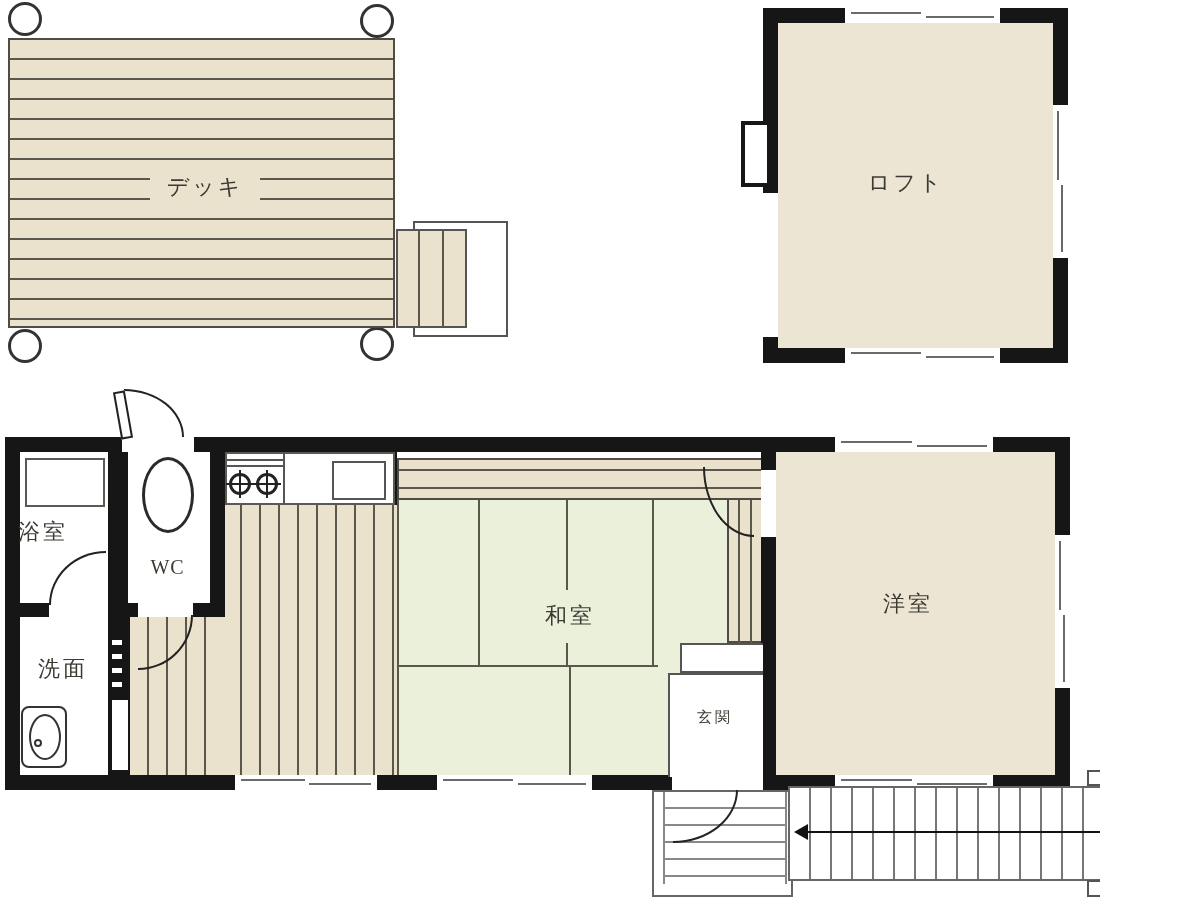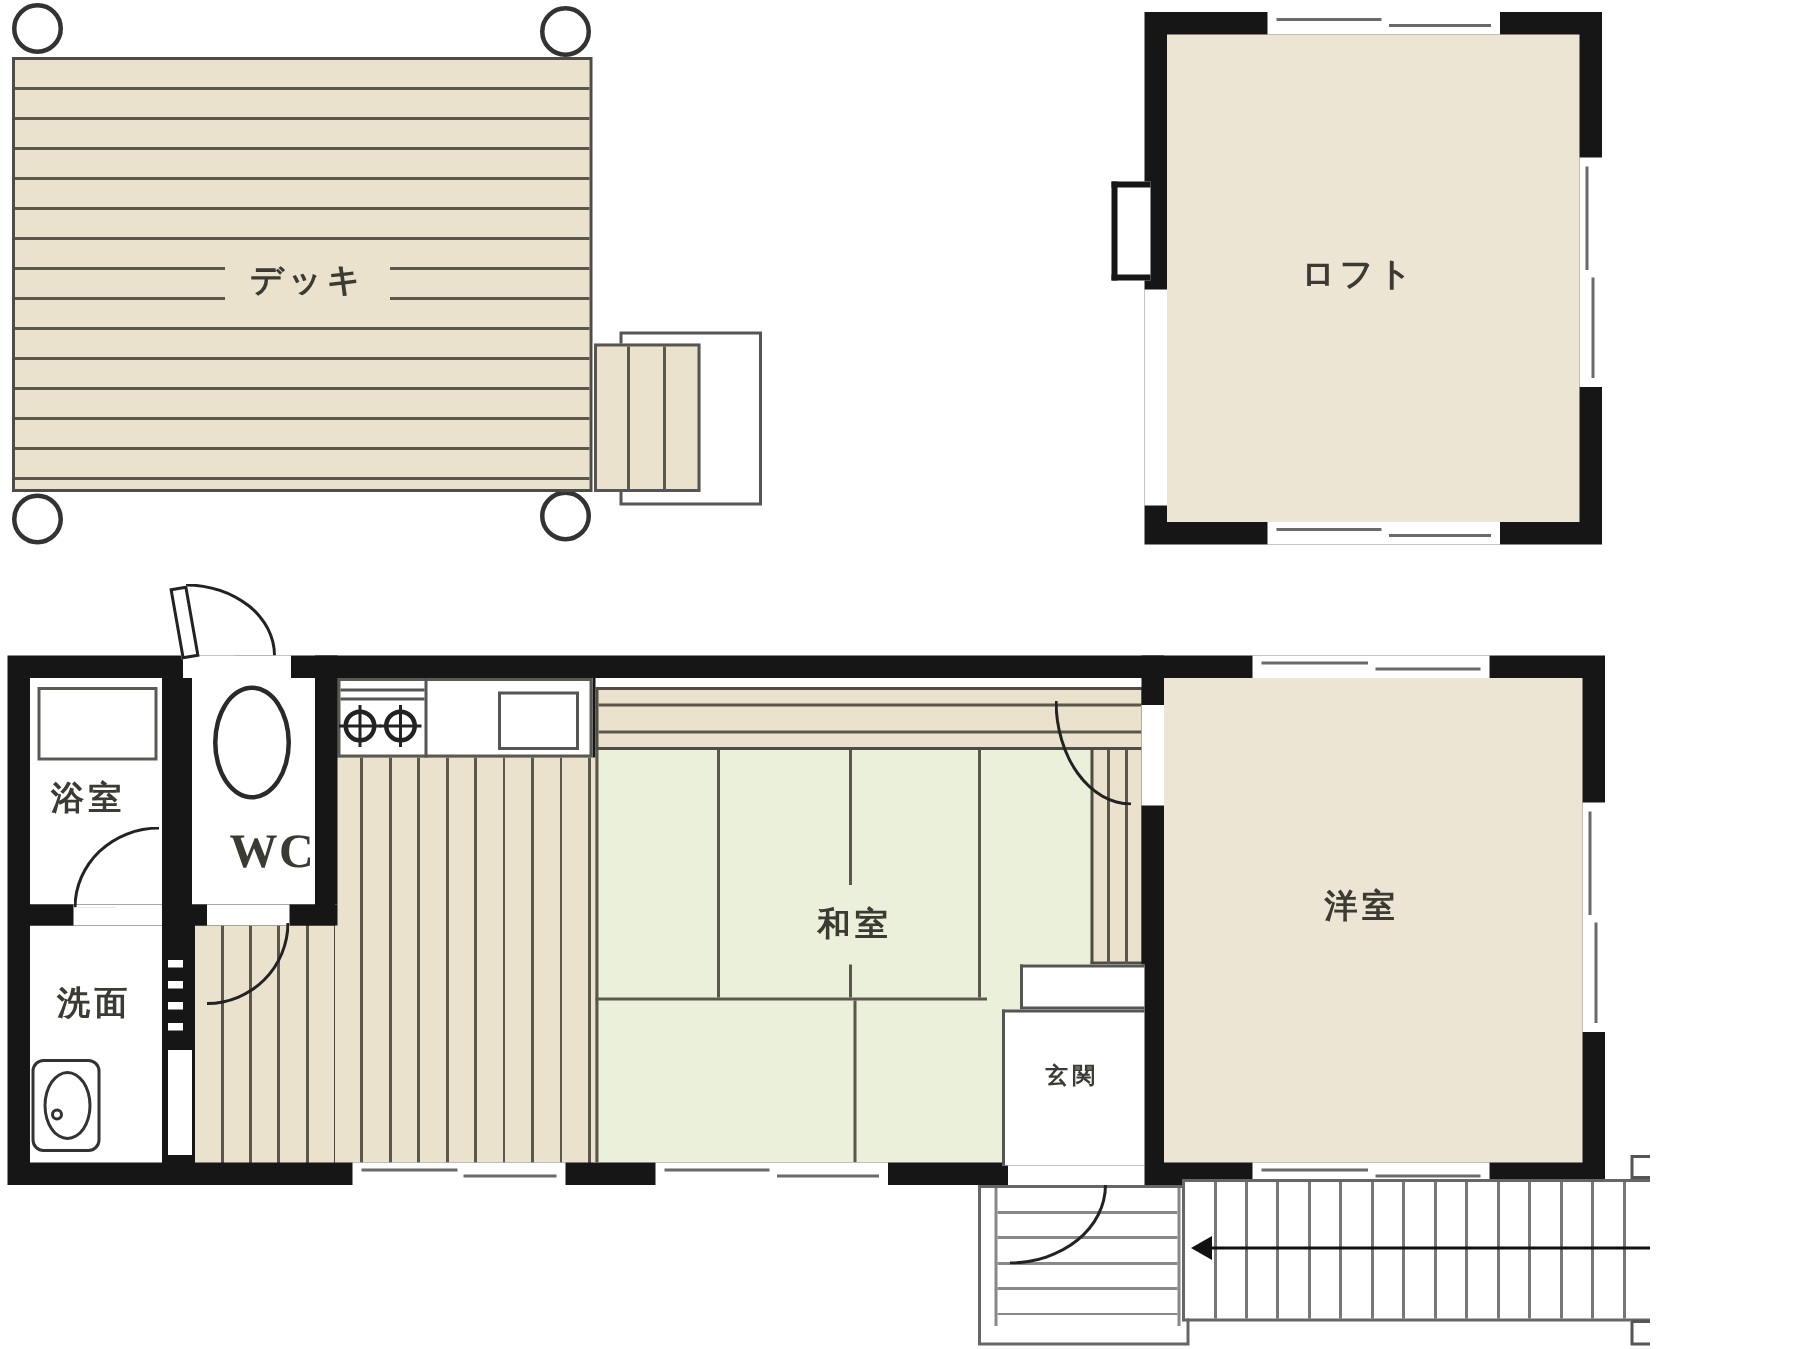--- a/index.html
+++ b/index.html
@@ -1,17 +1,17 @@
 <!DOCTYPE html>
 <html style="--wall: #161616; --wood: #eae2cc; --wood2: #ece5d3; --tatami: #eaf0da; --line: #5a574b; --bd: #4e4c44; --text: #3b3a33;"><head>
 <meta charset="utf-8">
 <style>
   html,body{margin:0;padding:0;background:#fff;}
   .canvas{position:relative;width:1100px;height:899px;background:#ffffff;overflow:hidden;
-          font-family:"Liberation Serif","DejaVu Serif",serif;color:var(--text);font-weight:bold;}
+          font-family:"Liberation Serif","DejaVu Serif",serif;color:var(--text);}
   .abs{position:absolute;box-sizing:border-box;}
   .wall{background:var(--wall);}
   .white{background:#ffffff;}
   .wood-h{background:repeating-linear-gradient(180deg,var(--wood) 0 18px,var(--line) 18px 20px);}
   .wood-v{background:repeating-linear-gradient(90deg,var(--wood) 0 17px,var(--line) 17px 19px);}
   .wood-plain{background:var(--wood);}
   .wood2{background:var(--wood2);}
   .tatami{background:var(--tatami);}
   .tl{background:var(--line);}
   .lbl{display:flex;align-items:center;justify-content:center;font-size:22px;
@@ -119,22 +119,22 @@
     <div class="abs" style="left:239px;top:470px;width:2px;height:28px;background:#222;"></div>
     <div class="abs" style="left:266px;top:470px;width:2px;height:28px;background:#222;"></div>
     <div class="abs white" style="left:332px;top:461px;width:54px;height:39px;border:2px solid #555;"></div>
 
     <div class="abs arc" style="left:49px;top:551px;width:57px;height:54px;border-top-width:2px;border-left-width:2px;border-top-left-radius:100% 100%;"></div>
     <div class="abs arc" style="left:138px;top:615px;width:55px;height:55px;border-bottom-width:2px;border-right-width:2px;border-bottom-right-radius:100% 100%;"></div>
     <div class="abs arc" style="left:124px;top:389px;width:60px;height:48px;border-top-width:2px;border-right-width:2px;border-top-right-radius:100% 100%;"></div>
     <div class="abs white" style="left:117px;top:391px;width:12px;height:48px;border:2px solid #222;transform:rotate(-10deg);"></div>
     <div class="abs arc" style="left:703px;top:467px;width:51px;height:70px;border-left-width:2px;border-bottom-width:2px;border-bottom-left-radius:100% 100%;"></div>
 
-    <div class="abs lbl" style="left:28px;top:518px;width:62px;height:28px;">浴室</div>
-    <div class="abs lbl" style="left:154px;top:553px;width:55px;height:28px;font-size:32px;letter-spacing:1px;">WC</div>
+    <div class="abs lbl" style="left:12px;top:518px;width:62px;height:28px;">浴室</div>
+    <div class="abs lbl" style="left:140px;top:553px;width:55px;height:28px;font-size:20px;letter-spacing:1px;">WC</div>
     <div class="abs lbl" style="left:30px;top:655px;width:66px;height:28px;">洗面</div>
     <div class="abs lbl tatami" style="left:518px;top:600px;width:104px;height:32px;">和室</div>
     <div class="abs lbl" style="left:684px;top:703px;width:62px;height:28px;font-size:15px;">玄関</div>
     <div class="abs lbl" style="left:858px;top:589px;width:100px;height:30px;">洋室</div>
   </div>
 
   <div>
     <div class="abs white" style="left:652px;top:790px;width:141px;height:107px;border:2px solid #666;"></div>
     <div class="abs" style="left:663px;top:792px;width:124px;height:92px;background:repeating-linear-gradient(180deg,#fff 0 15px,#888 15px 17px);border-left:2px solid #888;border-right:2px solid #888;"></div>
     <div class="abs arc" style="left:673px;top:790px;width:65px;height:53px;border-right-width:2px;border-bottom-width:2px;border-bottom-right-radius:100% 100%;"></div>

